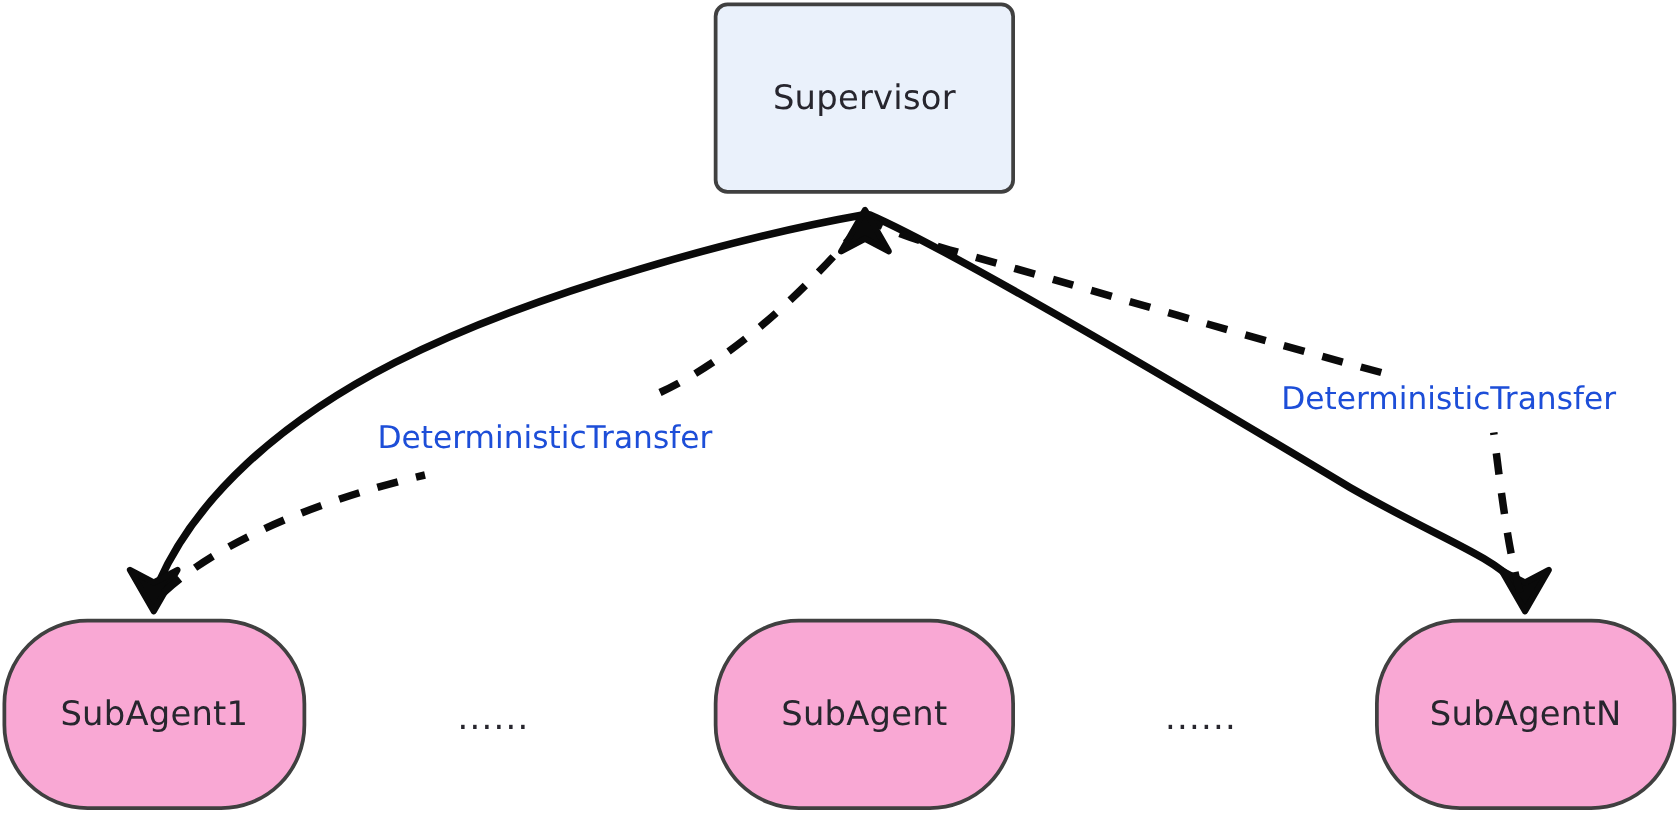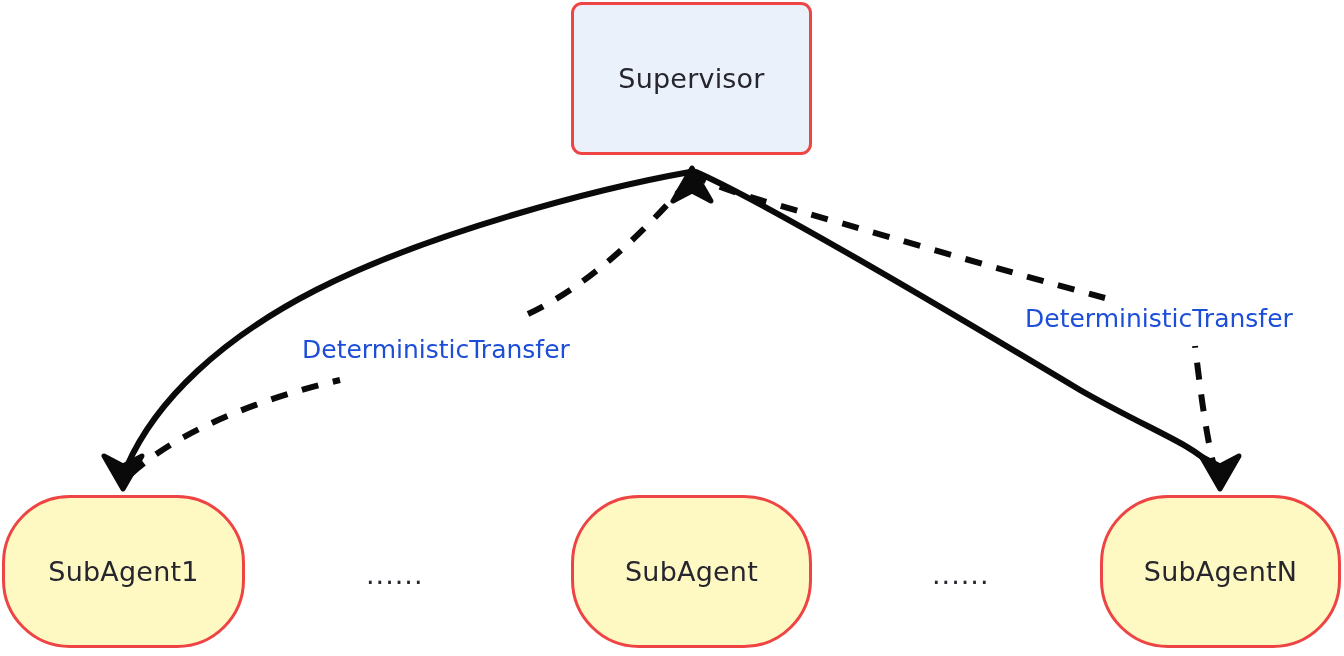--- a/index.html
+++ b/index.html
@@ -25,42 +25,42 @@
     top: 0;
     width: 1344px;
     height: 656px;
   }
   .node {
     position: absolute;
     box-sizing: border-box;
     display: flex;
     align-items: center;
     justify-content: center;
-    border: 3px solid #ef4444;
+    border: 3px solid #404040;
     color: #27262e;
     font-size: 27px;
     font-weight: 400;
     letter-spacing: 0.2px;
     line-height: 1;
     user-select: none;
   }
   .node-supervisor {
     left: 571px;
     top: 2px;
     width: 241px;
     height: 153px;
     border-radius: 11px;
     background: #eaf1fb;
   }
   .node-sub {
     top: 495px;
     width: 243px;
     height: 153px;
     border-radius: 68px;
-    background: #fef9c3;
+    background: #f9a8d4;
   }
   .node-sub-1 { left: 2px; }
   .node-sub-mid { left: 571px; width: 241px; }
   .node-sub-n { left: 1100px; width: 241px; }
 
   .edge-label {
     position: absolute;
     color: #1d4ed8;
     font-size: 25px;
     line-height: 1;

